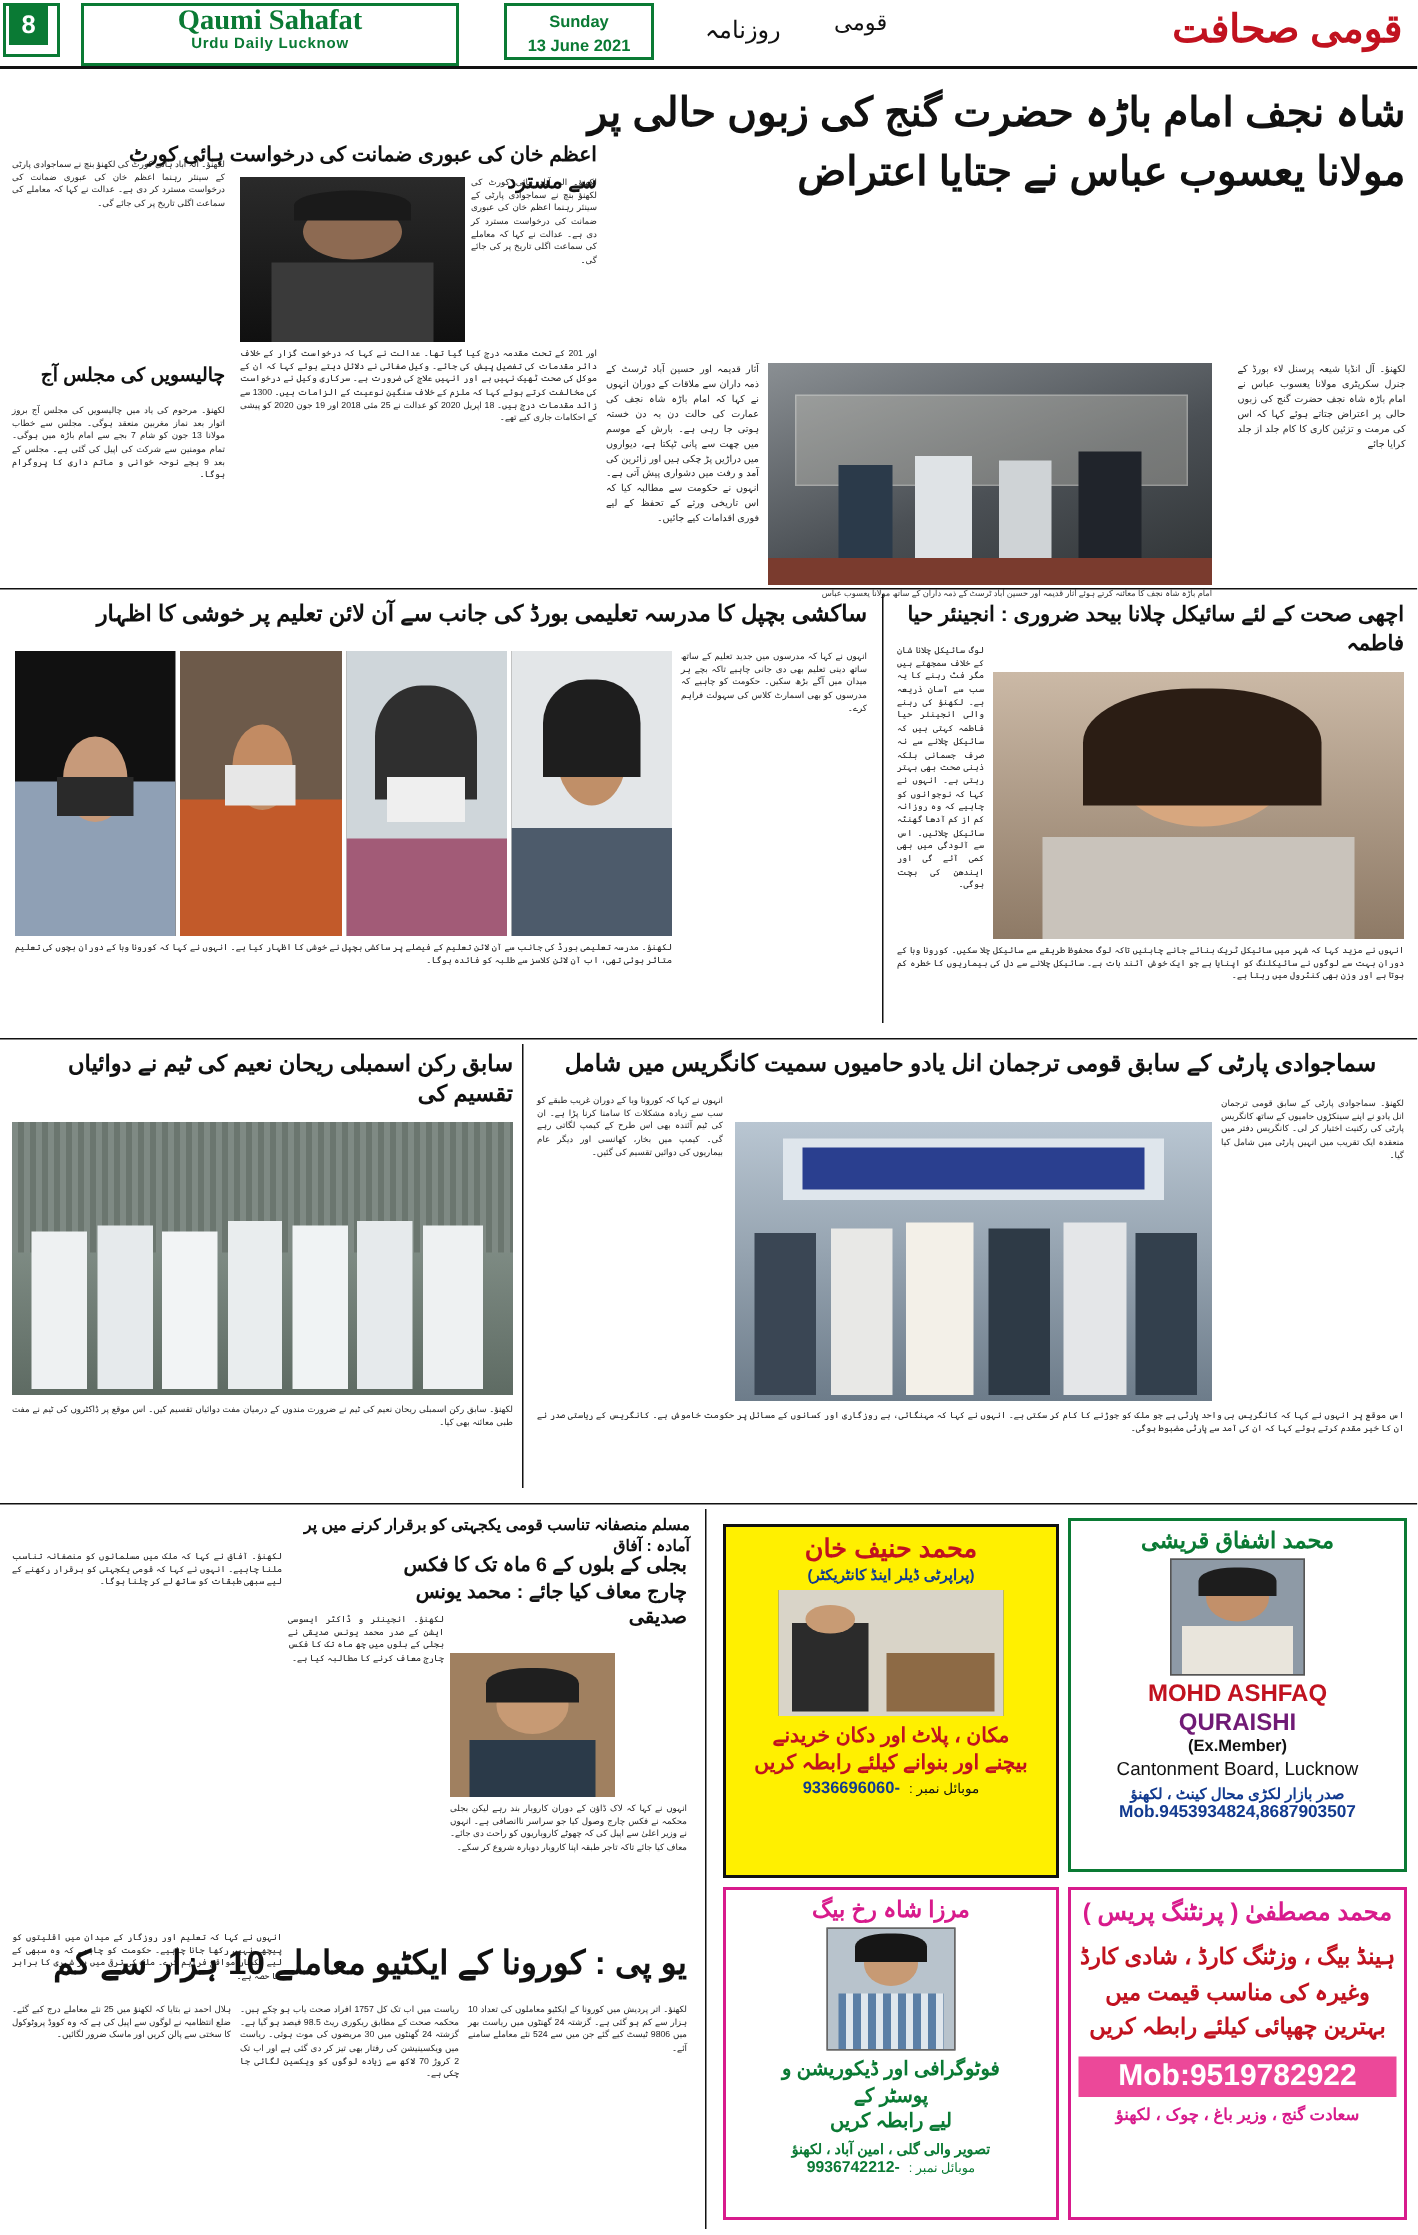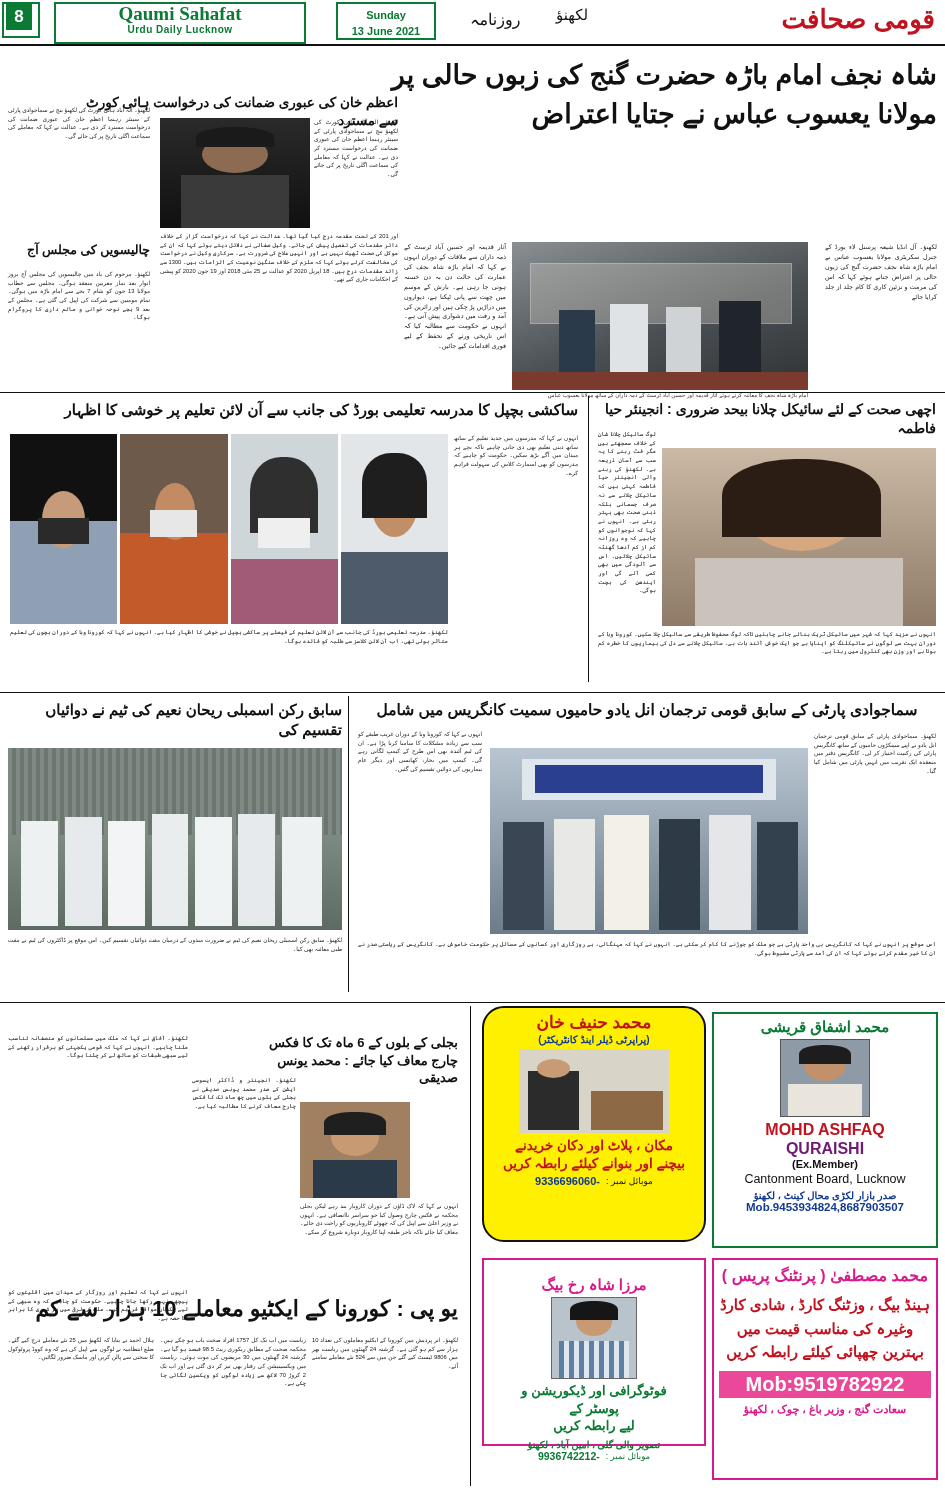--- a/index.html
+++ b/index.html
@@ -52,21 +52,21 @@
       <div class="en1">Qaumi Sahafat</div>
       <div class="en2">Urdu Daily Lucknow</div>
     </div>
 
     <div class="mast-date">
       <div>Sunday</div>
       <div>13 June 2021</div>
     </div>
 
     <div class="mast-ur1">روزنامہ</div>
-    <div class="mast-ur2">لکھنؤ</div>
+    <div class="mast-ur2">قومی</div>
     <div class="mast-logo">قومی صحافت</div>
   </div>
 
   <div class="s1">
 
     <div style="position:absolute;right:8px;top:10px;width:600px;" class="lead-title">شاہ نجف امام باڑہ حضرت گنج کی زبوں حالی پر مولانا یعسوب عباس نے جتایا اعتراض</div>
 
     <div class="photo" style="position:absolute;left:512px;top:196px;width:296px;height:148px;">
       <div style="position:absolute;inset:0;background:linear-gradient(160deg,#8a8f93,#4b5055 55%,#2f3335);"></div>
       <div style="position:absolute;left:6%;top:14%;width:88%;height:40%;background:rgba(210,205,195,.35);border:1px solid rgba(255,255,255,.25);"></div>
@@ -195,20 +195,21 @@
     <div class="ur ur-sm" style="position:absolute;left:814px;top:36px;width:122px;height:200px;">لکھنؤ۔ سماجوادی پارٹی کے سابق قومی ترجمان انل یادو نے اپنے سینکڑوں حامیوں کے ساتھ کانگریس پارٹی کی رکنیت اختیار کر لی۔ کانگریس دفتر میں منعقدہ ایک تقریب میں انہیں پارٹی میں شامل کیا گیا۔</div>
     <div class="ur ur-sm" style="position:absolute;left:358px;top:244px;width:578px;height:52px;">اس موقع پر انہوں نے کہا کہ کانگریس ہی واحد پارٹی ہے جو ملک کو جوڑنے کا کام کر سکتی ہے۔ انہوں نے کہا کہ مہنگائی، بے روزگاری اور کسانوں کے مسائل پر حکومت خاموش ہے۔ کانگریس کے ریاستی صدر نے ان کا خیر مقدم کرتے ہوئے کہا کہ ان کی آمد سے پارٹی مضبوط ہوگی۔</div>
   </div>
 
   <div class="hline" style="top:1002px;"></div>
 
   <div style="position:absolute;left:0;top:1006px;width:945px;height:484px;">
 
     <div class="vline" style="left:470px;top:0;height:480px;"></div>
 
+    <div class="hd" style="position:absolute;left:192px;top:4px;width:268px;font-size:10.5px;direction:rtl;">مسلم منصفانہ تناسب قومی یکجہتی کو برقرار کرنے میں پر آمادہ : آفاق</div>
     <div class="hd" style="position:absolute;left:240px;top:28px;width:218px;font-size:13px;direction:rtl;">بجلی کے بلوں کے 6 ماہ تک کا فکس چارج معاف کیا جائے : محمد یونس صدیقی</div>
 
     <div class="ur ur-sm" style="position:absolute;left:8px;top:28px;width:180px;height:250px;">لکھنؤ۔ آفاق نے کہا کہ ملک میں مسلمانوں کو منصفانہ تناسب ملنا چاہیے۔ انہوں نے کہا کہ قومی یکجہتی کو برقرار رکھنے کے لیے سبھی طبقات کو ساتھ لے کر چلنا ہوگا۔</div>
     <div class="ur ur-sm" style="position:absolute;left:8px;top:282px;width:180px;height:50px;">انہوں نے کہا کہ تعلیم اور روزگار کے میدان میں اقلیتوں کو پیچھے نہیں رکھا جانا چاہیے۔ حکومت کو چاہیے کہ وہ سبھی کے لیے یکساں مواقع فراہم کرے۔ ملک کی ترقی میں ہر شہری کا برابر کا حصہ ہے۔</div>
 
     <div class="photo" style="position:absolute;left:300px;top:96px;width:110px;height:96px;">
       <div style="position:absolute;inset:0;background:#a08060;"></div>
       <div style="position:absolute;left:28%;top:16%;width:44%;height:40%;border-radius:50%;background:#c79a74;"></div>
       <div style="position:absolute;left:22%;top:10%;width:56%;height:24%;border-radius:45% 45% 0 0;background:#1f1f1f;"></div>
       <div style="position:absolute;left:12%;top:60%;width:76%;height:40%;background:#2b3a49;"></div>
@@ -216,21 +217,21 @@
 
     <div class="ur ur-sm" style="position:absolute;left:192px;top:70px;width:104px;height:220px;">لکھنؤ۔ انجینئر و ڈاکٹر ایسوسی ایشن کے صدر محمد یونس صدیقی نے بجلی کے بلوں میں چھ ماہ تک کا فکس چارج معاف کرنے کا مطالبہ کیا ہے۔</div>
     <div class="ur ur-sm" style="position:absolute;left:300px;top:196px;width:158px;height:92px;">انہوں نے کہا کہ لاک ڈاؤن کے دوران کاروبار بند رہے لیکن بجلی محکمہ نے فکس چارج وصول کیا جو سراسر ناانصافی ہے۔ انہوں نے وزیر اعلیٰ سے اپیل کی کہ چھوٹے کاروباریوں کو راحت دی جائے۔ معاف کیا جائے تاکہ تاجر طبقہ اپنا کاروبار دوبارہ شروع کر سکے۔</div>
 
     <div class="hd" style="position:absolute;left:8px;top:288px;width:450px;font-size:22px;direction:rtl;">یو پی : کورونا کے ایکٹیو معاملے 10 ہزار سے کم</div>
 
     <div class="ur ur-sm" style="position:absolute;left:312px;top:330px;width:146px;height:148px;">لکھنؤ۔ اتر پردیش میں کورونا کے ایکٹیو معاملوں کی تعداد 10 ہزار سے کم ہو گئی ہے۔ گزشتہ 24 گھنٹوں میں ریاست بھر میں 9806 ٹیسٹ کیے گئے جن میں سے 524 نئے معاملے سامنے آئے۔</div>
     <div class="ur ur-sm" style="position:absolute;left:160px;top:330px;width:146px;height:148px;">ریاست میں اب تک کل 1757 افراد صحت یاب ہو چکے ہیں۔ محکمہ صحت کے مطابق ریکوری ریٹ 98.5 فیصد ہو گیا ہے۔ گزشتہ 24 گھنٹوں میں 30 مریضوں کی موت ہوئی۔ ریاست میں ویکسینیشن کی رفتار بھی تیز کر دی گئی ہے اور اب تک 2 کروڑ 70 لاکھ سے زیادہ لوگوں کو ویکسین لگائی جا چکی ہے۔</div>
     <div class="ur ur-sm" style="position:absolute;left:8px;top:330px;width:146px;height:148px;">ہلال احمد نے بتایا کہ لکھنؤ میں 25 نئے معاملے درج کیے گئے۔ ضلع انتظامیہ نے لوگوں سے اپیل کی ہے کہ وہ کووڈ پروٹوکول کا سختی سے پالن کریں اور ماسک ضرور لگائیں۔</div>
 
-    <div class="ad ad-y" style="position:absolute;left:482px;top:0;width:224px;height:236px;padding:4px;border-radius:22px;">
+    <div class="ad ad-y" style="position:absolute;left:482px;top:10px;width:224px;height:236px;padding:4px;">
       <div class="ad-name" style="font-size:17px;direction:rtl;">محمد حنیف خان</div>
       <div style="font-size:10px;color:#123a8f;font-weight:bold;direction:rtl;margin-top:1px;">(پراپرٹی ڈیلر اینڈ کانٹریکٹر)</div>
       <div class="photo" style="width:150px;height:84px;margin:4px auto;position:relative;">
         <div style="position:absolute;inset:0;background:#d9d4c8;"></div>
         <div style="position:absolute;left:6%;top:26%;width:34%;height:70%;background:#2b2b2b;"></div>
         <div style="position:absolute;left:12%;top:12%;width:22%;height:22%;border-radius:50%;background:#c89b74;"></div>
         <div style="position:absolute;left:48%;top:50%;width:48%;height:46%;background:#8d6a45;"></div>
       </div>
       <div style="font-size:13.5px;font-weight:bold;color:#c1121f;direction:rtl;line-height:1.35;">مکان ، پلاٹ اور دکان خریدنے</div>
       <div style="font-size:13.5px;font-weight:bold;color:#c1121f;direction:rtl;line-height:1.35;">بیچنے اور بنوانے کیلئے رابطہ کریں</div>
@@ -249,21 +250,21 @@
         <div style="position:absolute;left:8%;top:58%;width:84%;height:42%;background:#e9e5dc;"></div>
       </div>
       <div style="font-size:16px;font-weight:bold;color:#c1121f;line-height:1.2;">MOHD ASHFAQ</div>
       <div style="font-size:16px;font-weight:bold;color:#701a75;line-height:1.2;">QURAISHI</div>
       <div style="font-size:11px;font-weight:bold;color:#111;">(Ex.Member)</div>
       <div style="font-size:12.5px;color:#111;margin-top:2px;">Cantonment Board, Lucknow</div>
       <div style="font-size:10px;color:#123a8f;font-weight:bold;direction:rtl;margin-top:4px;">صدر بازار لکڑی محال کینٹ ، لکھنؤ</div>
       <div style="font-size:11.5px;font-weight:bold;color:#123a8f;">Mob.9453934824,8687903507</div>
     </div>
 
-    <div class="ad ad-p" style="position:absolute;left:482px;top:252px;width:224px;height:188px;padding:16px;">
+    <div class="ad ad-p" style="position:absolute;left:482px;top:252px;width:224px;height:222px;padding:4px;">
       <div style="font-size:15px;font-weight:bold;color:#d81b8c;direction:rtl;">مرزا شاہ رخ بیگ</div>
       <div class="photo" style="width:84px;height:80px;margin:3px auto;position:relative;border:1px solid #666;">
         <div style="position:absolute;inset:0;background:#b8c3cc;"></div>
         <div style="position:absolute;left:28%;top:10%;width:44%;height:38%;border-radius:50%;background:#c79a74;"></div>
         <div style="position:absolute;left:22%;top:4%;width:56%;height:24%;border-radius:45% 45% 0 0;background:#161616;"></div>
         <div style="position:absolute;left:8%;top:54%;width:84%;height:46%;background:repeating-linear-gradient(90deg,#5b7fa6 0 5px,#dfe6ec 5px 10px);"></div>
       </div>
       <div style="font-size:13px;font-weight:bold;color:#0a7a34;direction:rtl;line-height:1.35;">فوٹوگرافی اور ڈیکوریشن و</div>
       <div style="font-size:13px;font-weight:bold;color:#0a7a34;direction:rtl;line-height:1.35;">پوسٹر کے</div>
       <div style="font-size:13px;font-weight:bold;color:#0a7a34;direction:rtl;line-height:1.35;">لیے رابطہ کریں</div>

